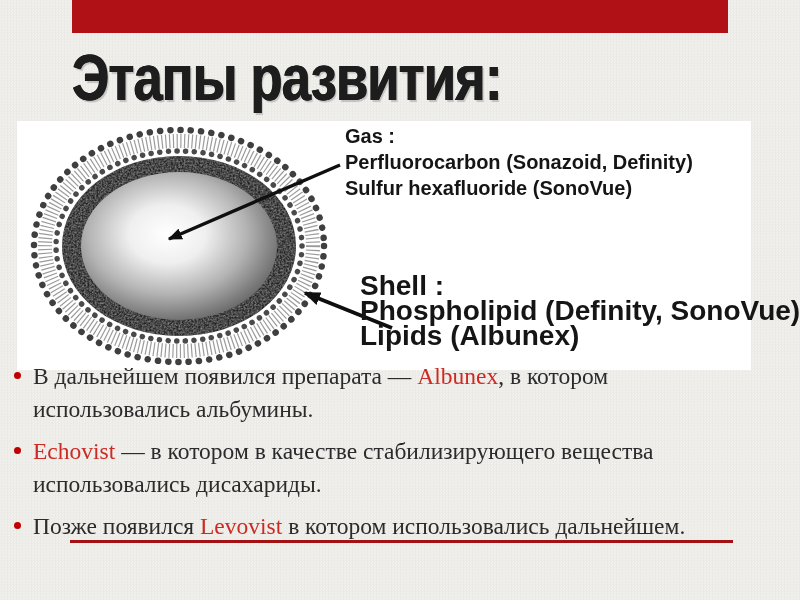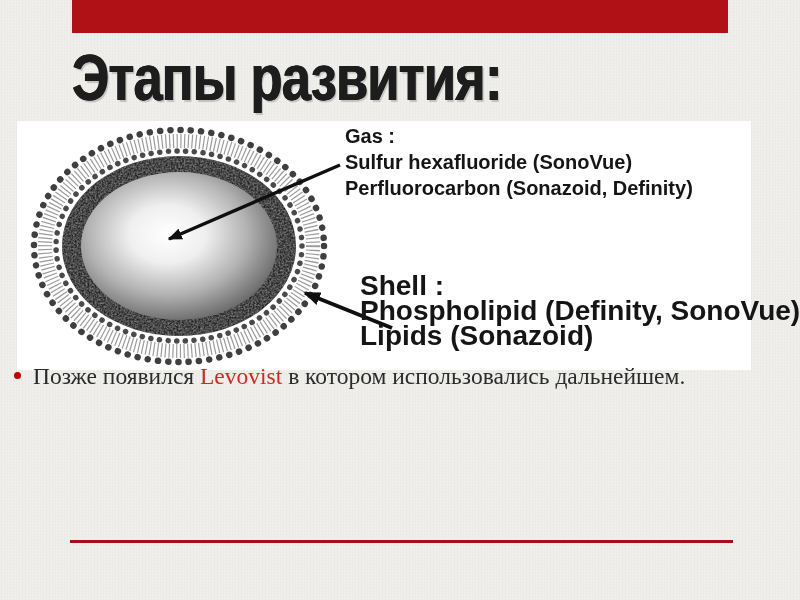--- a/index.html
+++ b/index.html
@@ -100,32 +100,38 @@
         <ellipse cx="162" cy="125" rx="117" ry="90" fill="#ffffff" filter="url(#speckle)" opacity="0.5"></ellipse>
         <ellipse cx="162" cy="125" rx="98" ry="74" fill="url(#coreGrad)"></ellipse>
       </g>
 
       <line x1="323" y1="44" x2="152" y2="118" stroke="#0f0f0f" stroke-width="3.4" marker-end="url(#arrowHead)"></line>
       <line x1="375" y1="207" x2="288" y2="172" stroke="#0f0f0f" stroke-width="4" marker-end="url(#arrowHead)"></line>
     </svg>
 
     <div class="label-block gas-block">
       <div>Gas :</div>
+      <div>Perfluorocarbon (Sonazoid, Definity)</div>
       <div>Sulfur hexafluoride (SonoVue)</div>
-      <div>Perfluorocarbon (Sonazoid, Definity)</div>
     </div>
 
     <div class="label-block shell-block">
       <div>Shell :</div>
       <div>Phospholipid (Definity, SonoVue)</div>
-      <div>Lipids (Sonazoid)</div>
+      <div>Lipids (Albunex)</div>
     </div>
   </div>
 
   <ul class="bullets">
+    <li>
+      <span class="dot"></span><span>В дальнейшем появился препарата — </span><span class="red-term">Albunex</span><span>, в котором использовались альбумины.</span>
+    </li>
+    <li>
+      <span class="dot"></span><span></span><span class="red-term">Echovist</span><span> — в котором в качестве стабилизирующего вещества использовались дисахариды.</span>
+    </li>
     <li>
       <span class="dot"></span><span>Позже появился </span><span class="red-term">Levovist</span><span> в котором использовались дальнейшем.</span>
     </li>
   </ul>
 
   <div class="divider-line"></div>
 
 </div>
 
 </body></html>

